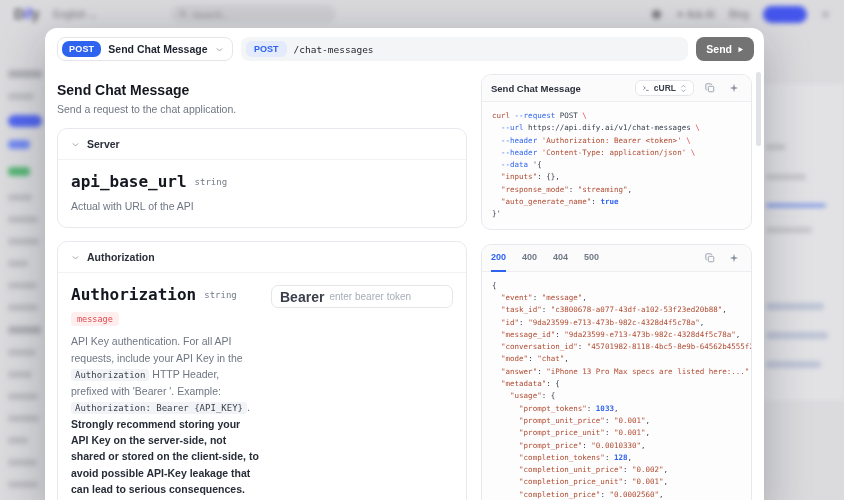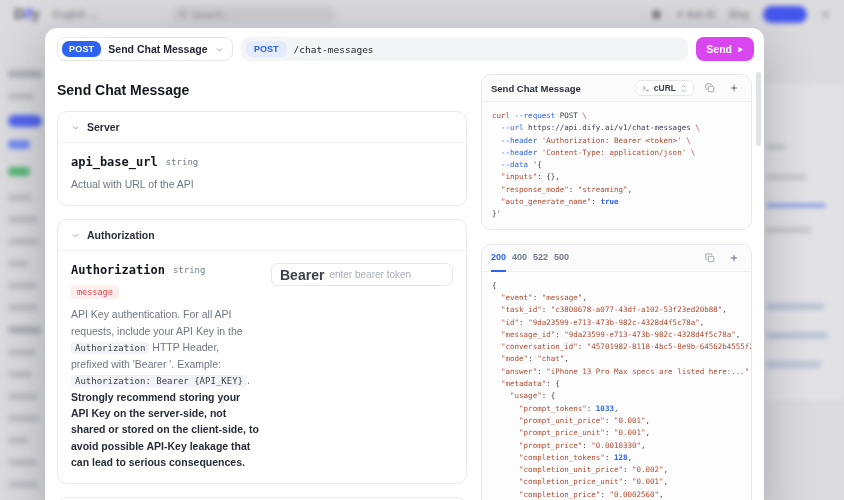--- a/index.html
+++ b/index.html
@@ -30,54 +30,54 @@
 
   
   .modal { position:absolute; left:45px; top:28px; width:719px; height:486px; background:#ffffff; border-radius:12px 12px 0 0; box-shadow:0 12px 48px rgba(15,18,35,.28); overflow:hidden; }
   .modal-head { display:flex; align-items:center; gap:8px; padding:9px 10px 7px 12px; }
   .ep-select { display:flex; align-items:center; gap:7px; width:176px; height:24px; border:1px solid #e4e6ea; border-radius:8px; background:#fff; padding:0 8px 0 4px; cursor:pointer; }
   .badge-solid { background:#2e63f0; color:#fff; font-size:9px; font-weight:700; padding:3px 7px; border-radius:7px; letter-spacing:.2px; }
   .ep-label { font-size:10.5px; font-weight:600; color:#1f2330; flex:1; }
   .urlbar { flex:1; height:24px; background:#f4f5f7; border-radius:8px; display:flex; align-items:center; gap:7px; padding:0 8px 0 5px; }
   .badge-soft { background:#e3ebfd; color:#2e63f0; font-size:9px; font-weight:700; padding:3px 8px; border-radius:6px; }
   .url-path { font-family:"DejaVu Sans Mono", monospace; font-size:9.5px; color:#23262f; }
-  .send-btn { height:24px; background:#d946ef; border:none; color:#fff; font-size:10.5px; font-weight:600; border-radius:8px; padding:0 10px; display:flex; align-items:center; gap:5px; cursor:pointer; font-family:inherit; }
+  .send-btn { height:24px; background:#737373; border:none; color:#fff; font-size:10.5px; font-weight:600; border-radius:8px; padding:0 10px; display:flex; align-items:center; gap:5px; cursor:pointer; font-family:inherit; }
   .content { display:flex; gap:14px; padding:6px 12px 0 12px; }
   .col-left { flex:1; min-width:0; }
   .col-right { width:271px; flex:none; }
 
   .page-title { font-size:14px; font-weight:700; color:#14171f; margin-top:8px; }
   .page-sub { font-size:10.5px; color:#6f7683; margin-top:5px; }
 
   .card { border:1px solid #e7e9ee; border-radius:10px; margin-top:13px; background:#fff; }
   .card-head { display:flex; align-items:center; gap:7px; padding:9px 13px; border-bottom:1px solid #f0f2f5; cursor:pointer; }
   .card-head .chev { color:#9aa1ac; }
   .card-title { font-size:10.5px; font-weight:700; color:#2a2f3a; }
   .field { display:flex; gap:12px; padding:12px 13px 13px 13px; }
   .f-info { flex:1; min-width:0; }
   .f-line { display:flex; align-items:center; gap:8px; flex-wrap:wrap; }
-  .f-name { font-family:"DejaVu Sans Mono", monospace; font-size:12px; font-weight:700; color:#14171f; }
+  .f-name { font-family:"DejaVu Sans Mono", monospace; font-size:16px; font-weight:700; color:#14171f; }
   .f-type { font-family:"DejaVu Sans Mono", monospace; font-size:9px; color:#737a87; }
   .f-req { font-family:"DejaVu Sans Mono", monospace; font-size:8.5px; color:#e5484d; background:#feeeee; padding:2px 6px; border-radius:4px; }
   .f-desc { font-size:10.5px; color:#6f7683; margin-top:7px; line-height:1.55; }
   .f-desc .ic { font-family:"DejaVu Sans Mono", monospace; font-size:9px; background:#f1f3f6; color:#3a3f4b; padding:1px 4px; border-radius:3px; }
   .f-desc .bd { color:#272c37; font-weight:700; }
   .f-input { width:182px; flex:none; }
   .inp { width:182px; height:23px; border:1px solid #e4e6ea; border-radius:7px; font-size:10px; padding:0 8px; color:#23262f; font-family:inherit; outline:none; display:flex; align-items:center; gap:5px; background:#fff; }
   .inp input { border:none; outline:none; font-size:10px; font-family:inherit; flex:1; min-width:0; color:#23262f; background:transparent; }
   .inp input::placeholder { color:#a7adb8; }
   .bearer { font-size:14px; color:#3a3f4b; font-weight:600; }
 
   .code-card { border:1px solid #e7e9ee; border-radius:10px; overflow:hidden; background:#fdfdfe; }
   .code-card + .code-card { margin-top:14px; }
   .cc-head { height:27px; display:flex; align-items:center; padding:0 9px; border-bottom:1px solid #eceef2; background:#fbfbfc; gap:8px; }
   .cc-title { font-size:9.5px; font-weight:700; color:#2a2f3a; flex:1; }
   .lang-pill { display:flex; align-items:center; gap:4px; border:1px solid #e4e6ea; border-radius:6px; padding:2px 6px; font-size:8.5px; font-weight:600; color:#3a3f4b; background:#fff; cursor:pointer; }
   .icon-btn { width:16px; height:16px; display:flex; align-items:center; justify-content:center; color:#8d94a0; cursor:pointer; }
-  .tabs { display:flex; gap:6px; flex:1; height:100%; align-items:stretch; }
+  .tabs { display:flex; gap:16px; flex:1; height:100%; align-items:stretch; }
   .tab { font-size:9px; font-weight:700; color:#737a87; display:flex; align-items:center; cursor:pointer; border-bottom:2px solid transparent; margin-bottom:-1px; }
   .tab.active { color:#2e63f0; border-bottom-color:#2e63f0; }
   .code-body { padding:8px 10px; font-family:"DejaVu Sans Mono", monospace; font-size:7.5px; line-height:12.3px; white-space:pre; overflow:hidden; }
   .t-p { color:#39404d; }
   .t-c { color:#b04a2f; }
   .t-f { color:#2e63f0; }
   .t-e { color:#e5484d; }
   .t-s { color:#b04a2f; }
   .t-k { color:#b04a2f; }
   .t-n { color:#2e63f0;font-weight:bold; }
@@ -166,20 +166,21 @@
       <svg width="7" height="7" viewBox="0 0 24 24" fill="#fff">
           <path d="M5 3l16 9-16 9z"></path>
         </svg>
     </button>
   </div>
 
   <div class="content">
 
     <div class="col-left">
       <div class="page-title">Send Chat Message</div>
+      <div class="page-sub">Send a request to the chat application.</div>
 
       <div class="card">
         <div class="card-head">
           <svg class="chev" width="9" height="9" viewBox="0 0 24 24" fill="none" stroke="#9aa1ac" stroke-width="2.6">
               <path d="M5 9l7 7 7-7"></path>
             </svg>
           <span class="card-title">Server</span>
         </div>
         <div class="field">
           <div class="f-info">
@@ -255,21 +256,21 @@
           </span>
         </div>
         <div class="code-body"><div><span class="t-c">curl</span><span class="t-p"> </span><span class="t-f">--request</span><span class="t-p"> POST </span><span class="t-e">\</span></div><div><span class="t-p">  </span><span class="t-f">--url</span><span class="t-p"> https://api.dify.ai/v1/chat-messages </span><span class="t-e">\</span></div><div><span class="t-p">  </span><span class="t-f">--header</span><span class="t-p"> </span><span class="t-s">'Authorization: Bearer &lt;token&gt;'</span><span class="t-p"> </span><span class="t-e">\</span></div><div><span class="t-p">  </span><span class="t-f">--header</span><span class="t-p"> </span><span class="t-s">'Content-Type: application/json'</span><span class="t-p"> </span><span class="t-e">\</span></div><div><span class="t-p">  </span><span class="t-f">--data</span><span class="t-p"> '{</span></div><div><span class="t-p">  </span><span class="t-k">"inputs"</span><span class="t-p">: {},</span></div><div><span class="t-p">  </span><span class="t-k">"response_mode"</span><span class="t-p">: </span><span class="t-s">"streaming"</span><span class="t-p">,</span></div><div><span class="t-p">  </span><span class="t-k">"auto_generate_name"</span><span class="t-p">: </span><span class="t-n">true</span></div><div><span class="t-p">}'</span></div></div>
       </div>
 
       <div class="code-card">
         <div class="cc-head">
           <span class="tabs">
             <span class="tab active">200</span>
             <span class="tab">400</span>
-            <span class="tab">522</span>
+            <span class="tab">404</span>
             <span class="tab">500</span>
           </span>
           <span class="icon-btn">
             <svg width="10" height="10" viewBox="0 0 24 24" fill="none" stroke="currentColor" stroke-width="2">
                 <rect x="8" y="8" width="13" height="13" rx="2.5"></rect>
                 <path d="M5 16H4a2 2 0 0 1-2-2V4a2 2 0 0 1 2-2h10a2 2 0 0 1 2 2v1"></path>
               </svg>
           </span>
           <span class="icon-btn">
             <svg width="10" height="10" viewBox="0 0 24 24" fill="currentColor">

